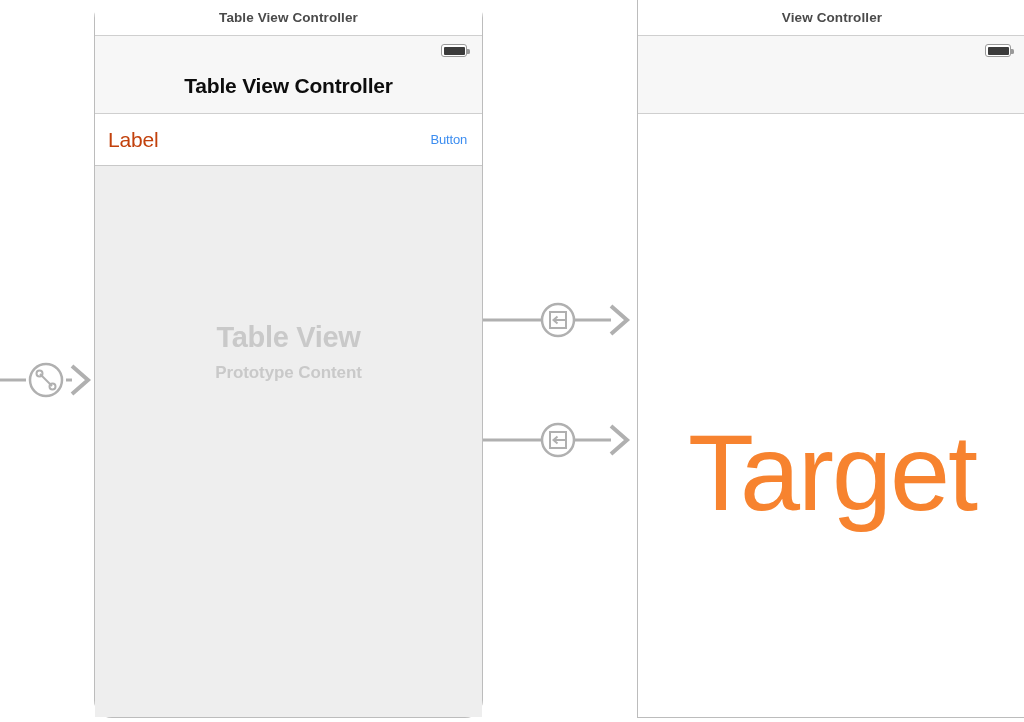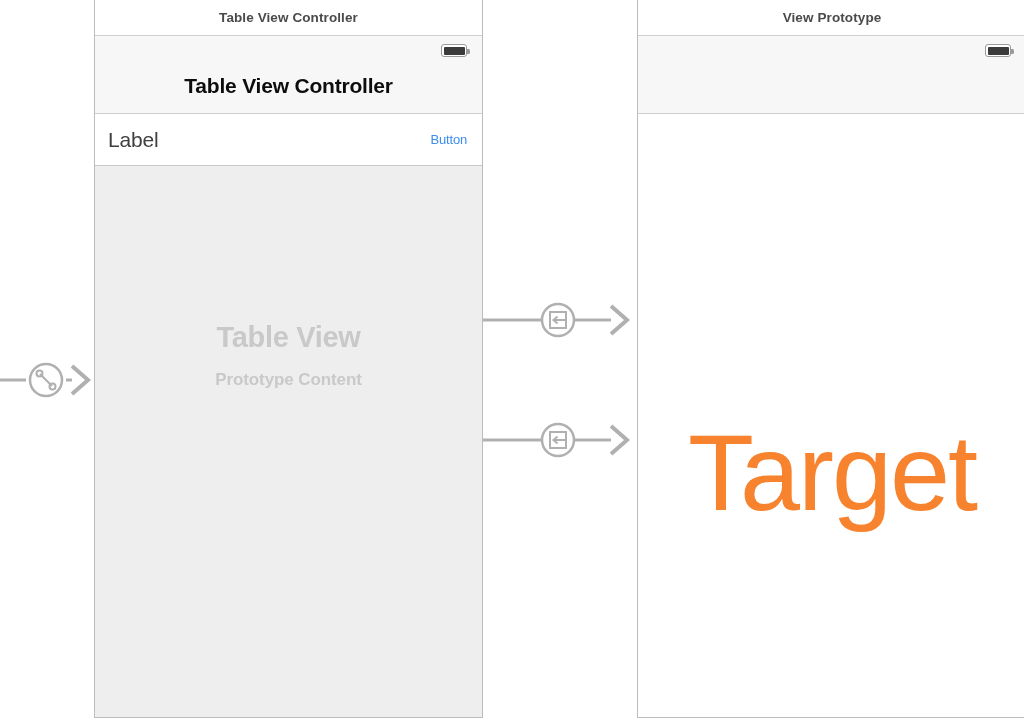--- a/index.html
+++ b/index.html
@@ -27,20 +27,21 @@
     background: #ffffff;
     border: 1px solid #bcbcbc;
     box-sizing: border-box;
   }
   #scene-table {
     left: 94px;
     top: 0px;
     width: 389px;
     height: 718px;
     border-top: none;
+    border-radius: 18px;
   }
   #scene-view {
     left: 637px;
     top: 0px;
     width: 389px;
     height: 718px;
     border-top: none;
     border-right: none;
   }
 
@@ -133,39 +134,38 @@
     background: #ffffff;
     display: flex;
     align-items: center;
     justify-content: space-between;
     padding: 0 15px 0 13px;
     box-sizing: border-box;
     border-bottom: 1px solid #c8c8c8;
   }
   .cell-label {
     font-size: 21px;
-    color: #404040;
+    color: #c2410c;
     letter-spacing: -0.2px;
   }
   .cell-button {
     font-size: 13px;
     color: #3c8df0;
     letter-spacing: -0.2px;
   }
 
   .table-placeholder {
     flex: 1;
     background: #eeeeee;
     display: flex;
     flex-direction: column;
     align-items: center;
     justify-content: flex-start;
     padding-top: 155px;
     box-sizing: border-box;
-    gap: 7px;
   }
   .placeholder-title {
     font-size: 29px;
     font-weight: bold;
     color: #c9c9c9;
     letter-spacing: -0.3px;
   }
   .placeholder-sub {
     margin-top: 9px;
     font-size: 17px;
@@ -242,21 +242,21 @@
       <div class="table-placeholder">
         <div class="placeholder-title">Table View</div>
         <div class="placeholder-sub">Prototype Content</div>
       </div>
 
     </div>
   </div>
 
   <div class="scene" id="scene-view">
     <div class="scene-titlebar">
-      <span class="scene-titlebar-text">View Prototype</span>
+      <span class="scene-titlebar-text">View Controller</span>
     </div>
 
     <div class="scene-body">
       <div class="nav-bar">
         <div class="status-bar">
           <div class="battery">
             <div class="battery-fill"></div>
             <div class="battery-nub"></div>
           </div>
         </div>

